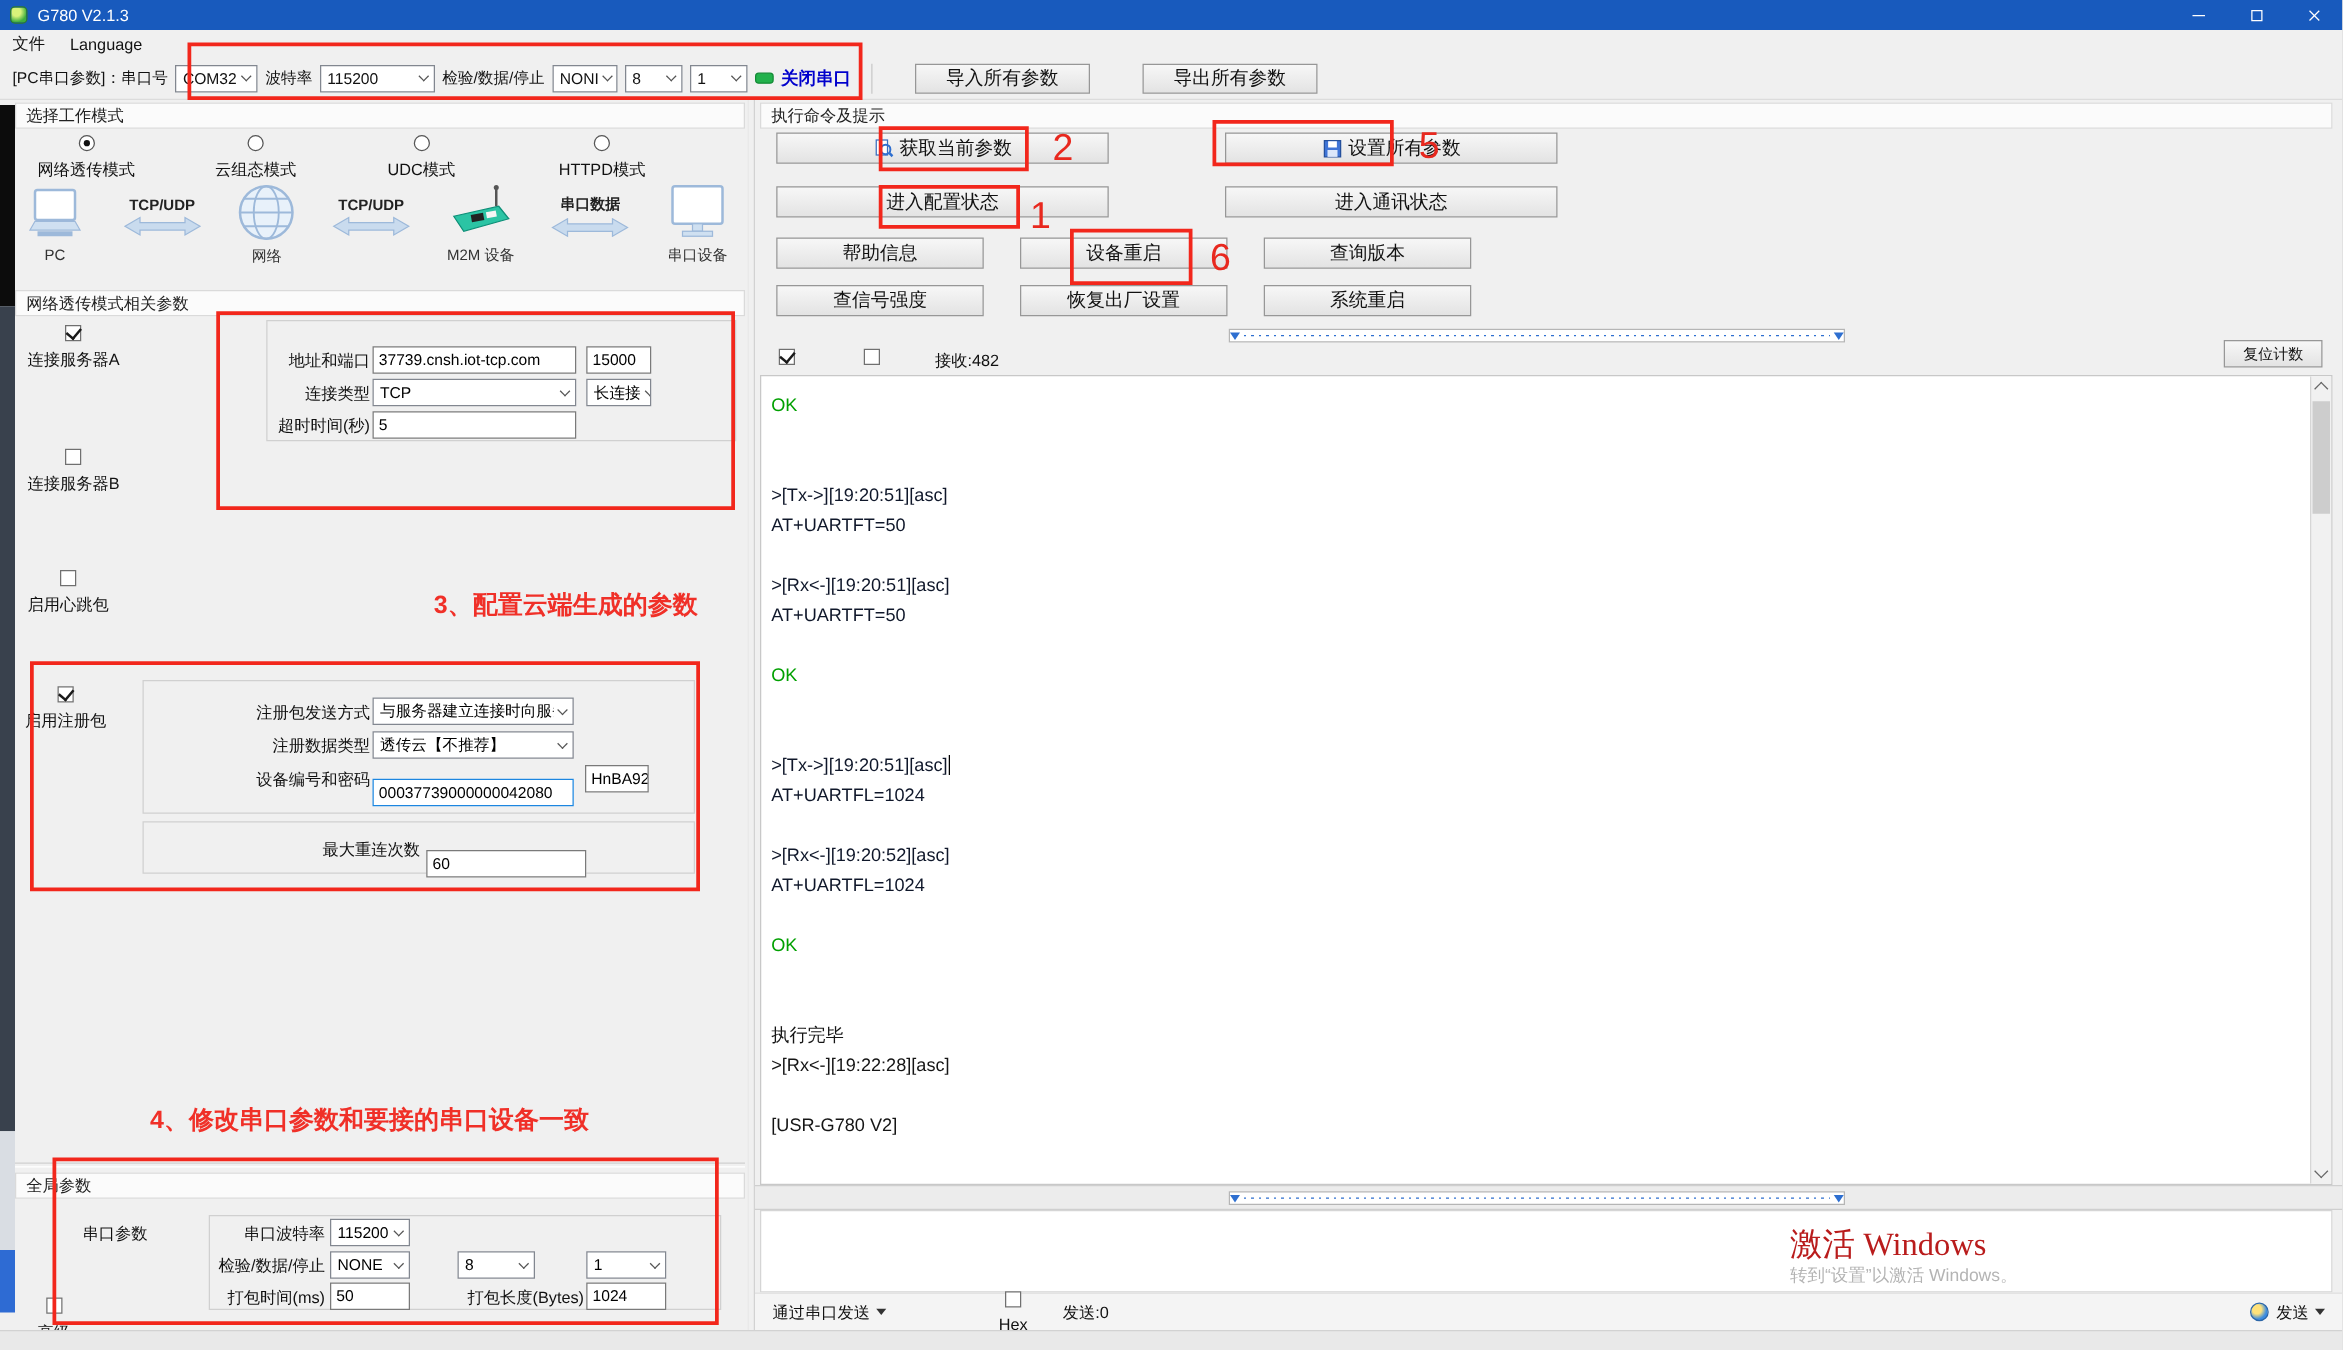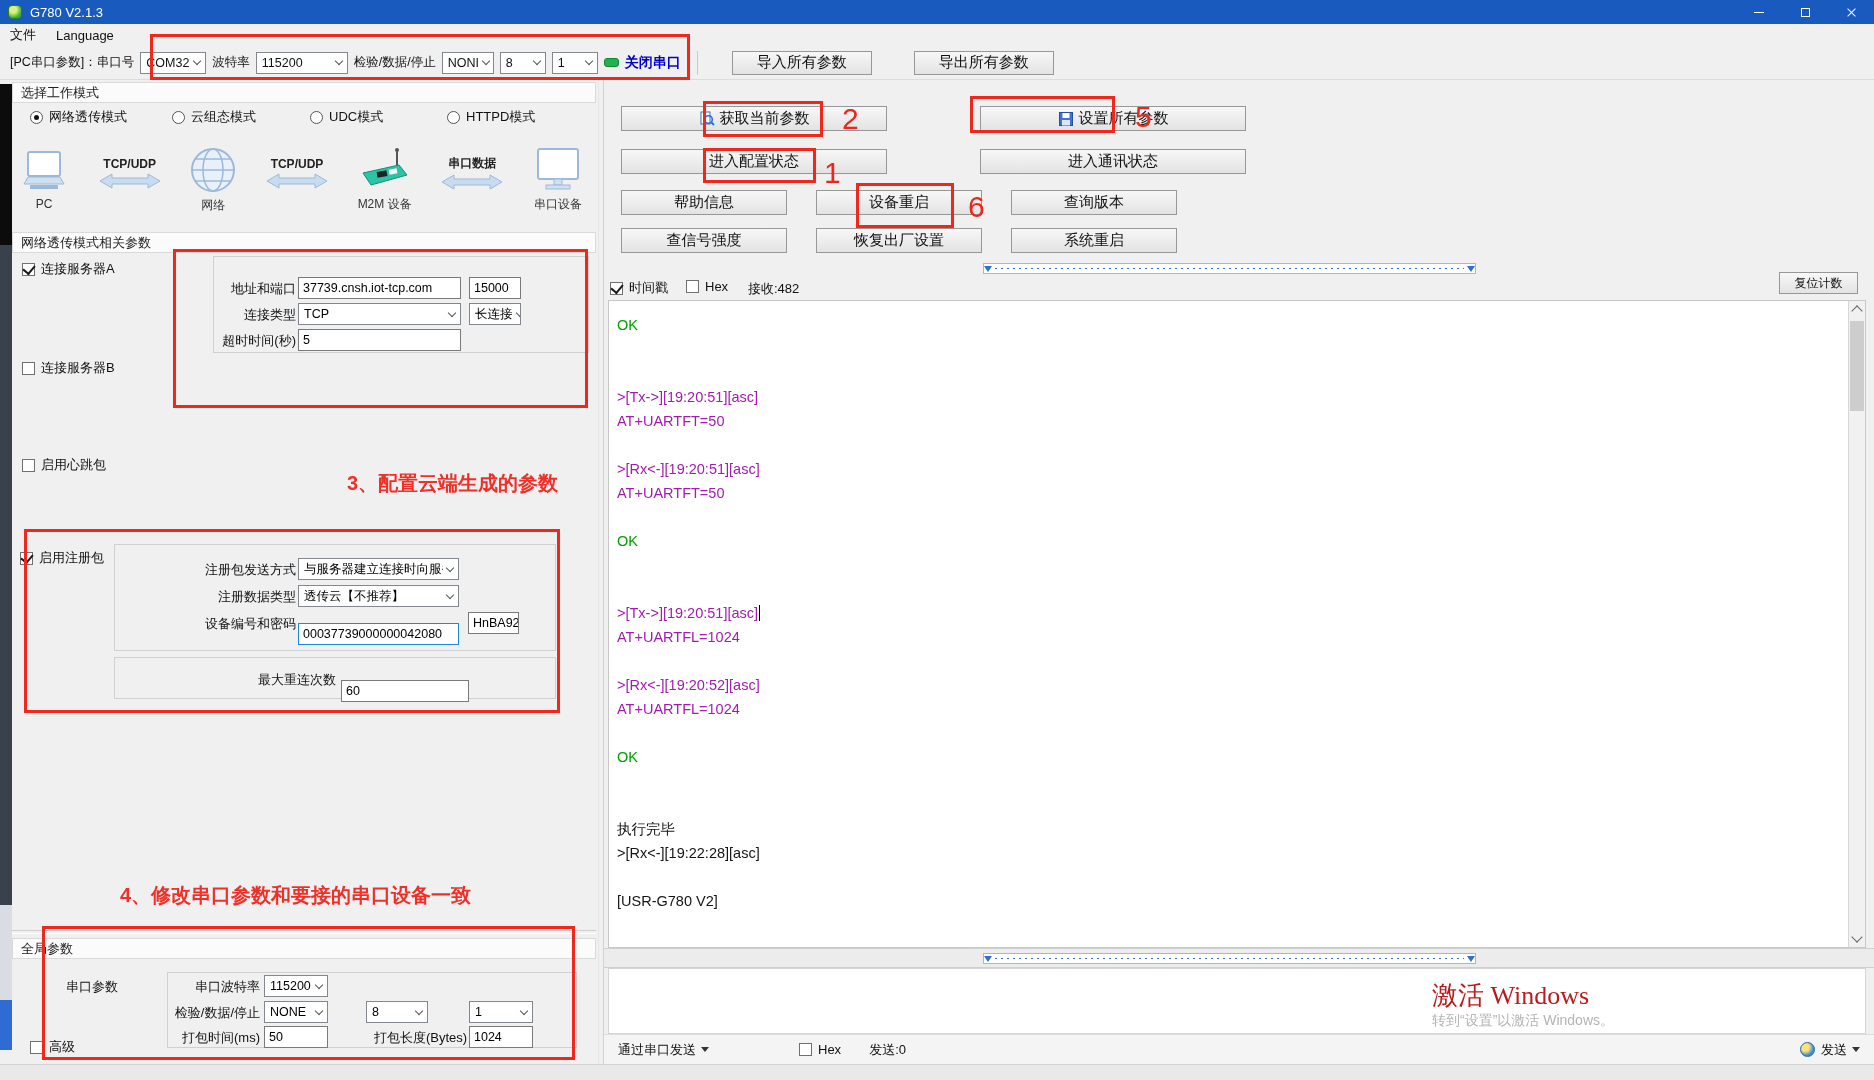--- a/index.html
+++ b/index.html
@@ -30,21 +30,21 @@
   .closeport{color:#0000cc;font-weight:bold;font-size:14px;}
   .tsep{width:1px;height:24px;background:#c8c8c8;margin:0 10px;}
   .btn{background:linear-gradient(#f7f7f7,#e3e3e3);border:1px solid #979797;display:flex;align-items:center;justify-content:center;font-size:15px;color:#111;}
   .tbtn{width:140px;height:24px;}
 
   
   .cb{width:13px;height:13px;border:1px solid #707070;background:#fff;display:inline-block;position:relative;flex:none;}
   .cb.checked::after{content:"";position:absolute;left:2px;top:-1px;width:6px;height:9px;border:solid #1a1a1a;border-width:0 2px 2px 0;transform:rotate(40deg);}
   .radio{width:13px;height:13px;border:1px solid #555;border-radius:50%;background:#fff;position:relative;flex:none;}
   .radio.selected::after{content:"";position:absolute;inset:3px;background:#111;border-radius:50%;}
-  .cbrow{display:flex;align-items:center;gap:6px;font-size:13px;color:#111;position:absolute;}
+  .cbrow{display:flex;align-items:center;gap:6px;font-size:13px;color:#111;position:absolute;flex-direction:column;}
   .band{height:21px;background:#fbfbfb;border:1px solid #dadada;display:flex;align-items:center;padding:0 8px;font-size:13px;color:#222;}
   .panelbox{position:absolute;border:1px solid #d0d0d0;}
   .flabel{position:absolute;font-size:13px;color:#111;text-align:right;white-space:nowrap;}
   .fval{position:absolute;}
 
   
   .strip{position:absolute;left:0;width:12px;}
 
   
   .leftpanel{position:absolute;left:12px;top:80px;width:586px;height:1000px;background:#f0f0f0;}
@@ -62,21 +62,21 @@
   .cmdbtn{position:absolute;height:25px;}
   .cmdbtn .lab{margin-left:5px;}
 
   .hscroll{position:absolute;height:11px;background:#fff;border:1px solid #b5b5b5;display:flex;align-items:center;}
   .hscroll .dots{flex:1;height:1px;margin:0 3px;background-image:repeating-linear-gradient(90deg,#2e6fd0 0 2px,transparent 2px 6px);}
   .tri{width:0;height:0;border-left:4px solid transparent;border-right:4px solid transparent;border-top:6px solid #2e6fd0;flex:none;}
 
   .logarea{position:absolute;left:608px;top:300px;width:1258px;height:648px;background:#fff;border:1px solid #c8c8c8;overflow:hidden;}
   .loglines{position:absolute;left:8px;top:12px;right:24px;font-size:14.5px;}
   .log-line{height:24px;line-height:24px;white-space:pre;}
-  .c-green{color:#00a000;} .c-blue{color:#a21caf;} .c-black{color:#151515;}
+  .c-green{color:#00a000;} .c-blue{color:#0f172a;} .c-black{color:#151515;}
   .log-line.caret::after{content:"";display:inline-block;width:1px;height:16px;background:#000;vertical-align:-3px;margin-left:1px;}
   .vscroll{position:absolute;right:0;top:0;width:17px;height:100%;background:#f1f1f1;border-left:1px solid #d6d6d6;}
   .varrow{position:absolute;left:4px;width:8px;height:8px;border-right:1px solid #666;border-bottom:1px solid #666;}
   .varrow.up{top:6px;transform:rotate(-135deg);}
   .varrow.down{bottom:6px;transform:rotate(45deg);}
   .vthumb{position:absolute;left:1px;top:20px;width:14px;height:90px;background:#cdcdcd;}
 
   .splitter2{position:absolute;left:604px;top:948px;width:1270px;height:20px;background:#ececec;border-top:1px solid #cfcfcf;border-bottom:1px solid #cfcfcf;}
   .sendarea{position:absolute;left:608px;top:968px;width:1258px;height:66px;background:#fff;border:1px solid #d5d5d5;}
   .watermark1{position:absolute;left:1432px;top:978px;font-size:26px;color:#b91c1c;font-family:Liberation Serif, serif;}
@@ -316,20 +316,21 @@
       <div class="fval tinput" style="left:96px;top:53px;width:64px">50</div>
       <div class="flabel" style="left:206px;top:56px;text-align:right;width:92px">打包长度(Bytes)</div>
       <div class="fval tinput" style="left:301px;top:53px;width:64px">1024</div>
     </div>
     <div class="cbrow" style="left:18px;top:958px">
       <span class="cb"></span>
         <span>高级</span>
     </div>
   </div>
 
+  <div class="band cmdband">执行命令及提示</div>
 
   <div class="btn cmdbtn" style="left:621px;top:106px;width:266px">
     <svg width="16" height="16" viewBox="0 0 16 16">
       <rect x="2" y="1" width="9" height="12" fill="#fff" stroke="#3a6fbf"></rect>
       <circle cx="9.5" cy="8.5" r="3.8" fill="none" stroke="#2f6fd0" stroke-width="1.6"></circle>
       <line x1="12.5" y1="11.5" x2="15" y2="14" stroke="#2f6fd0" stroke-width="2"></line>
     </svg>
     <span class="lab">获取当前参数</span>
   </div>
   <div class="btn cmdbtn" style="left:980px;top:106px;width:266px">

